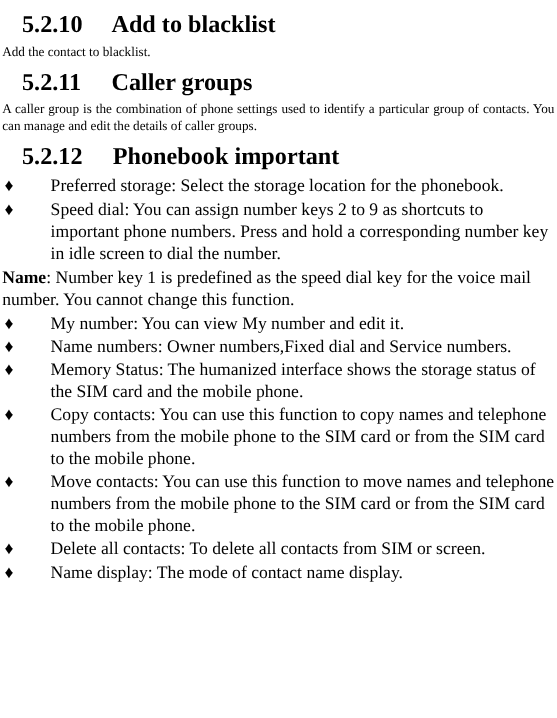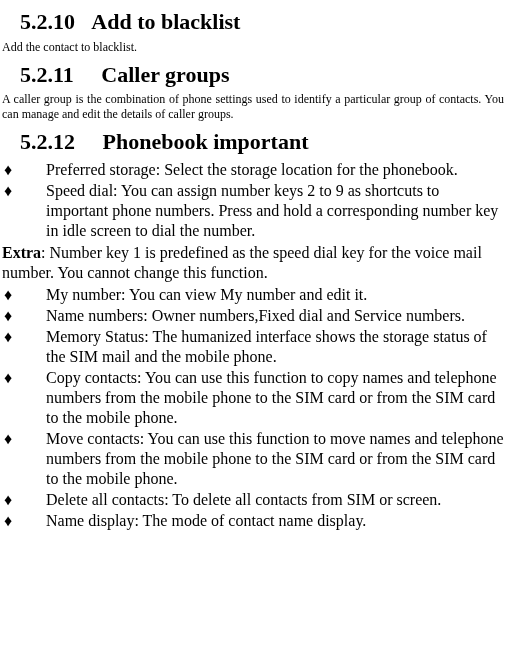--- a/index.html
+++ b/index.html
@@ -9,21 +9,21 @@
       color: #000;
       background: #fff;
       padding: 2px 2px 8px 2px;
       line-height: 1.25;
     }
     h3 {
       font-size: 22px;
       font-weight: bold;
       margin: 6px 0 4px 18px;
     }
-    h3 .secnum { margin-right: 12px; }
+    h3 .secnum { margin-right: 22px; }
     h3 .secnum-tight { margin-right: 22px; }
     .para {
       font-size: 12px;
       margin: 2px 0 6px 0;
     }
     .justify { text-align: justify; }
     .list { margin: 2px 0; font-size: 16px; }
     .li {
       display: flex;
       margin: 1px 0;
@@ -63,35 +63,35 @@
     <span class="bullet">♦</span>
     <span class="li-body justify">Preferred storage: Select the storage location for the phonebook.</span>
   </div>
   <div class="li">
     <span class="bullet">♦</span>
     <span class="li-body">Speed dial: You can assign number keys 2 to 9 as shortcuts to important phone numbers. Press and hold a corresponding number key in idle screen to dial the number.</span>
   </div>
 </div>
 
 <p class="note">
-  <b>Extra</b><span>: Number key 1 is predefined as the speed dial key for the voice mail number. You cannot change this function.</span>
+  <b>Name</b><span>: Number key 1 is predefined as the speed dial key for the voice mail number. You cannot change this function.</span>
 </p>
 
 <div class="list">
   <div class="li">
     <span class="bullet">♦</span>
     <span class="li-body">My number: You can view My number and edit it.</span>
   </div>
   <div class="li">
     <span class="bullet">♦</span>
     <span class="li-body">Name numbers: Owner numbers,Fixed dial and Service numbers.</span>
   </div>
   <div class="li">
     <span class="bullet">♦</span>
-    <span class="li-body">Memory Status: The humanized interface shows the storage status of the SIM mail and the mobile phone.</span>
+    <span class="li-body">Memory Status: The humanized interface shows the storage status of the SIM card and the mobile phone.</span>
   </div>
   <div class="li">
     <span class="bullet">♦</span>
     <span class="li-body"> Copy contacts: You can use this function to copy names and telephone numbers from the mobile phone to the SIM card or from the SIM card to the mobile phone.</span>
   </div>
   <div class="li">
     <span class="bullet">♦</span>
     <span class="li-body">Move contacts: You can use this function to move names and telephone numbers from the mobile phone to the SIM card or from the SIM card to the mobile phone.</span>
   </div>
   <div class="li">

